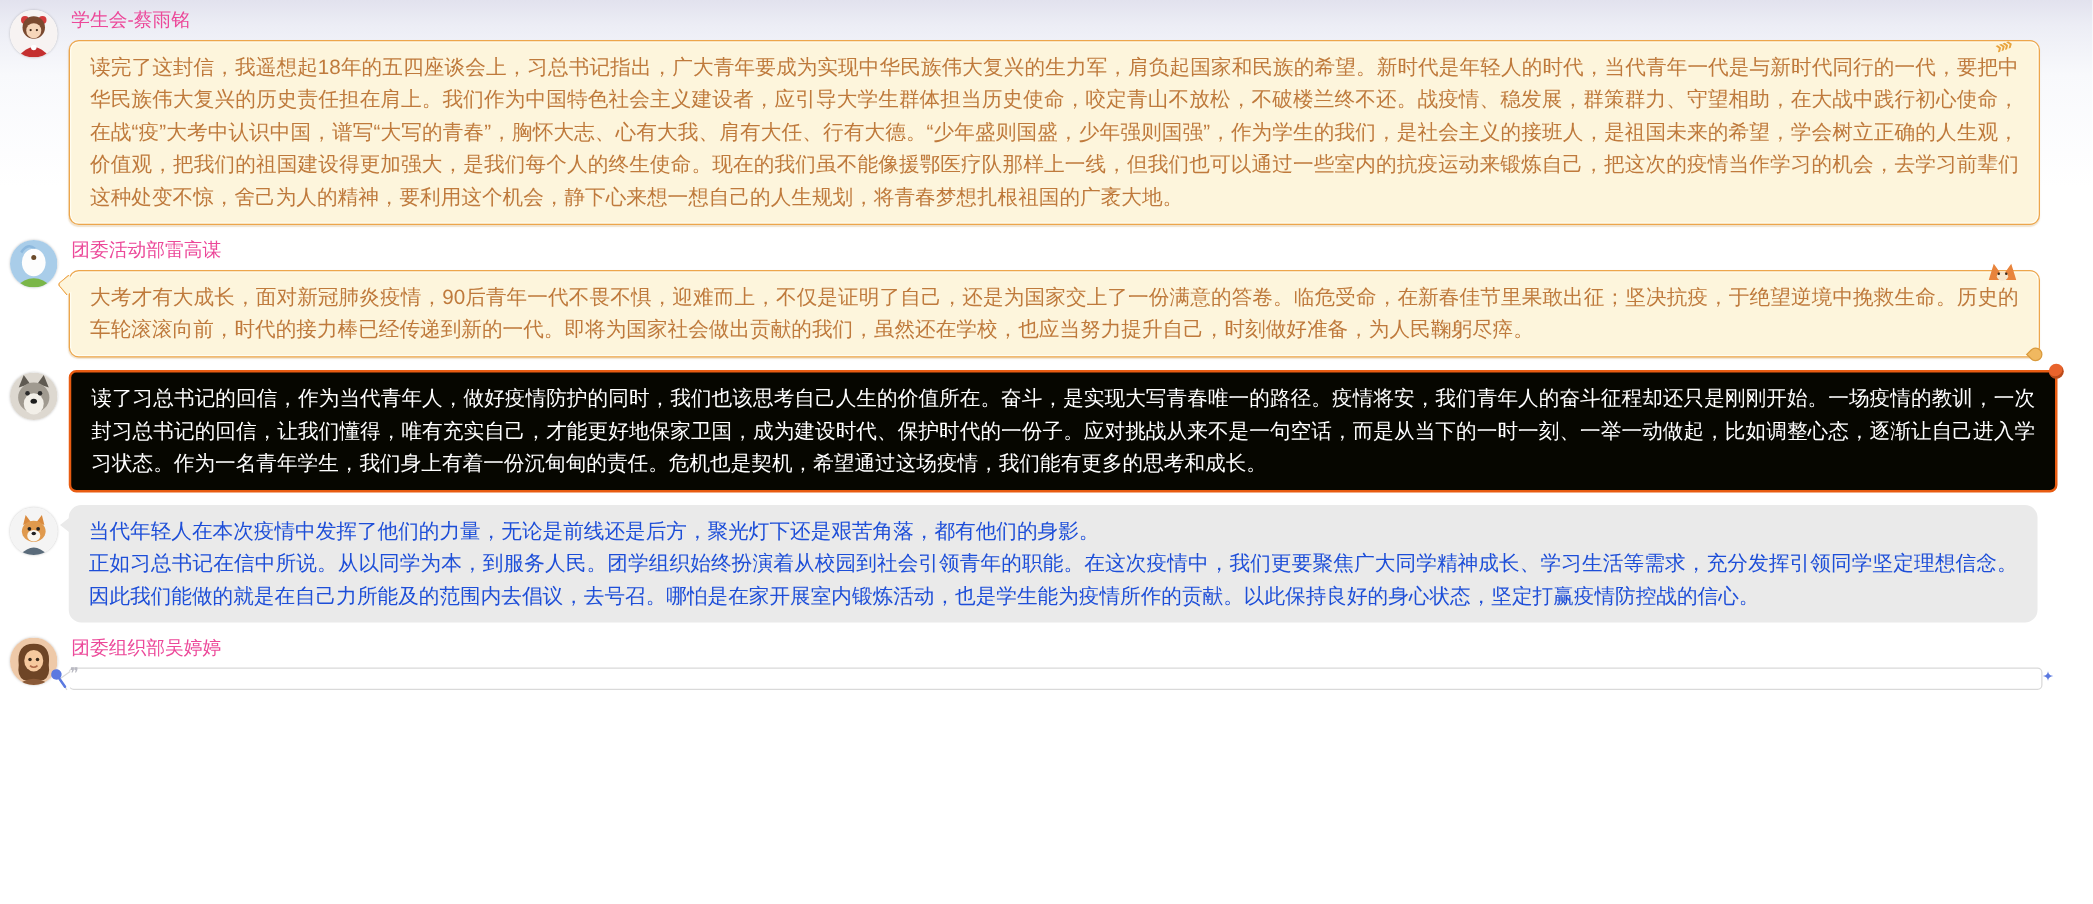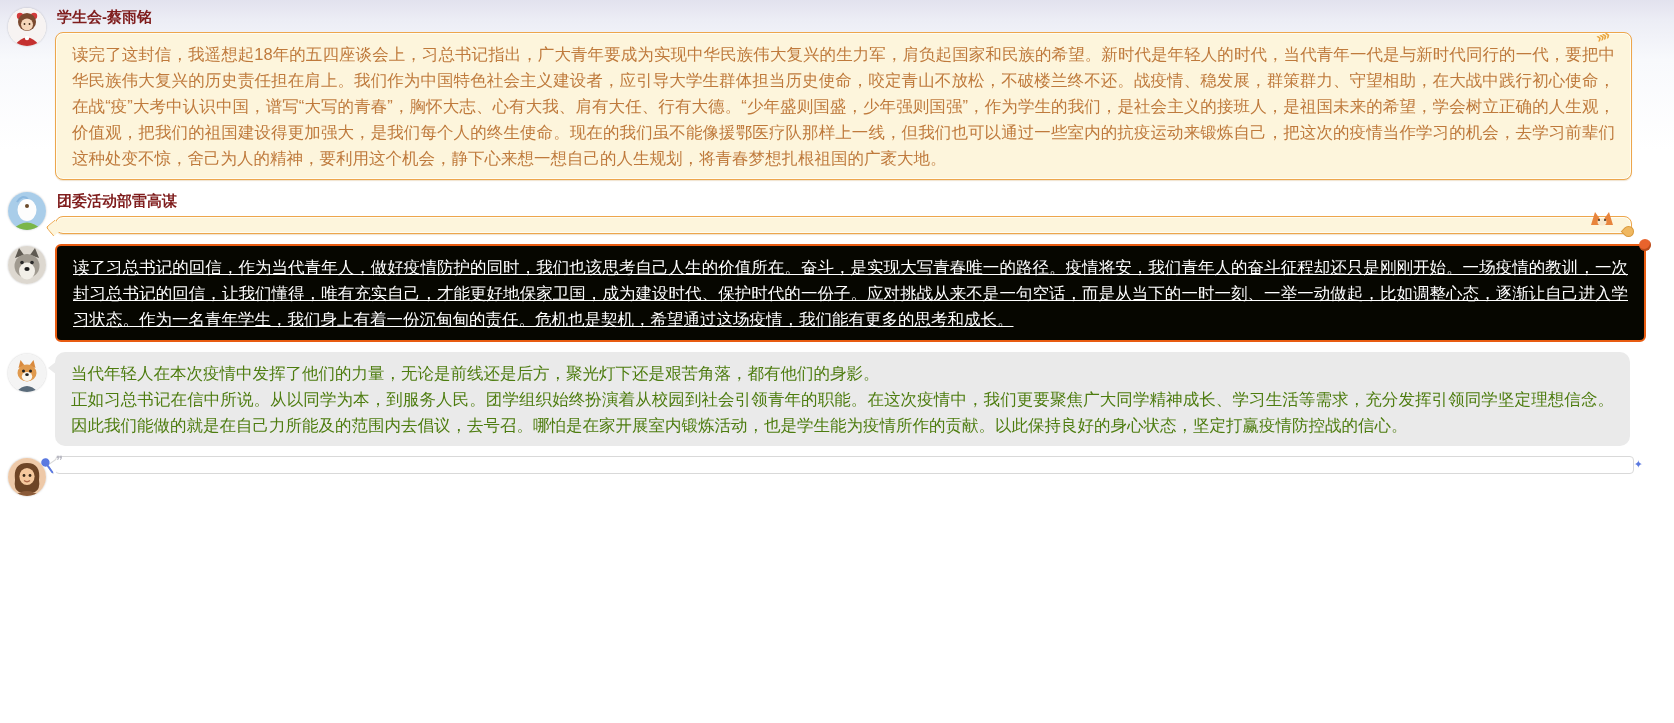--- a/index.html
+++ b/index.html
@@ -10,36 +10,36 @@
   }
   .chat { padding:6px 0 0 8px; }
   .msg { display:flex; align-items:flex-start; margin-bottom:10px; }
   .avatar {
     width:38px; height:38px; flex:0 0 38px; margin-top:2px;
     border-radius:50%; overflow:hidden; box-shadow:0 0 2px rgba(0,0,0,.25);
     background:#fff;
   }
   .avatar svg { display:block; }
   .msg-body { flex:1; margin-left:9px; min-width:0; }
-  .author { font-size:15px; color:#7f1d1d; line-height:20px; margin:1px 0 5px 2px;font-weight:bold; }
+  .author { font-size:15px; color:#ec4899; line-height:20px; margin:1px 0 5px 2px; }
   .bubble {
     position:relative; font-size:16.5px; line-height:26px;
     text-align:justify; text-justify:inter-ideograph;
     padding:8px 16px; border-radius:8px;
   }
   .bubble-yellow {
     background:#fdf5dc; border:1px solid #eda64c; color:#bf7a3c;
     margin-right:42px; box-shadow:inset 0 0 0 1px #fffdf2, 0 1px 1px rgba(190,140,60,.25);
   }
   .bubble-black {
     background:#060600; border:2px solid #e85c12; color:#ffffff;
-    margin-right:28px; border-radius:6px;text-decoration:underline;
+    margin-right:28px; border-radius:6px;
   }
   .bubble-gray {
-    background:#eaeaea; color:#4d7c0f; margin-right:44px; border-radius:10px;
+    background:#eaeaea; color:#1d4ed8; margin-right:44px; border-radius:10px;
   }
   .bubble-white {
     background:#ffffff; border:1px solid #d9d9d9; color:#6478dd;
     margin-right:40px; border-radius:4px;
   }
   .para { display:block; }
 
   
   .tail-leaf::before {
     content:""; position:absolute; left:-8px; top:5px; width:11px; height:11px;
@@ -119,20 +119,21 @@
       <div class="bubble bubble-yellow tail-leaf">
         <span class="deco deco-fox">
           <svg width="26" height="16" viewBox="0 0 26 16">
             <path d="M2 15 L6 2 L11 9 L15 9 L20 2 L24 15 Z" fill="#e8843c"></path>
             <ellipse cx="13" cy="12" rx="4.5" ry="3.5" fill="#f6e7cd"></ellipse>
             <circle cx="10" cy="10" r="1" fill="#3a2a1a"></circle>
             <circle cx="16" cy="10" r="1" fill="#3a2a1a"></circle>
           </svg>
         </span>
         <span class="deco deco-curl"></span>
+        <span>大考才有大成长，面对新冠肺炎疫情，90后青年一代不畏不惧，迎难而上，不仅是证明了自己，还是为国家交上了一份满意的答卷。临危受命，在新春佳节里果敢出征；坚决抗疫，于绝望逆境中挽救生命。历史的车轮滚滚向前，时代的接力棒已经传递到新的一代。即将为国家社会做出贡献的我们，虽然还在学校，也应当努力提升自己，时刻做好准备，为人民鞠躬尽瘁。</span>
       </div>
     </div>
   </div>
 
   <div class="msg">
     <div class="avatar">
       <svg viewBox="0 0 38 38" width="38" height="38">
         <rect width="38" height="38" fill="#ddd8d0"></rect>
         <path d="M7 12 L11 2 L16 9 Z" fill="#5f5a52"></path>
         <path d="M31 12 L27 2 L22 9 Z" fill="#5f5a52"></path>
@@ -179,20 +180,21 @@
         <rect width="38" height="38" fill="#eec9a8"></rect>
         <path d="M7 22 q-2 -17 12 -17 q14 0 12 17 q1.5 9 -4 12 l-16 0 q-5.5 -3 -4 -12 z" fill="#6e4526"></path>
         <ellipse cx="19" cy="18.5" rx="7.6" ry="8.6" fill="#f6c99e"></ellipse>
         <circle cx="16" cy="17.5" r="1.4" fill="#3a2a1a"></circle>
         <circle cx="22" cy="17.5" r="1.4" fill="#3a2a1a"></circle>
         <path d="M16 22.5 q3 2.6 6 0" stroke="#b06a4a" stroke-width="1.3" fill="none"></path>
         <path d="M6 38 q13 -10 26 0 z" fill="#8a5a38"></path>
       </svg>
     </div>
     <div class="msg-body">
+      <div class="author">团委组织部吴婷婷</div>
       <div class="bubble bubble-white tail-white">
         <span class="deco deco-quote">❞</span>
         <span class="deco deco-pin">
           <svg width="16" height="19" viewBox="0 0 16 19">
             <circle cx="8" cy="5" r="4.2" fill="#5b79e0"></circle>
             <rect x="7" y="8.5" width="2" height="9.5" rx="1" fill="#5b79e0"></rect>
           </svg>
         </span>
         <span class="deco deco-sparkle">✦</span>
       </div>

